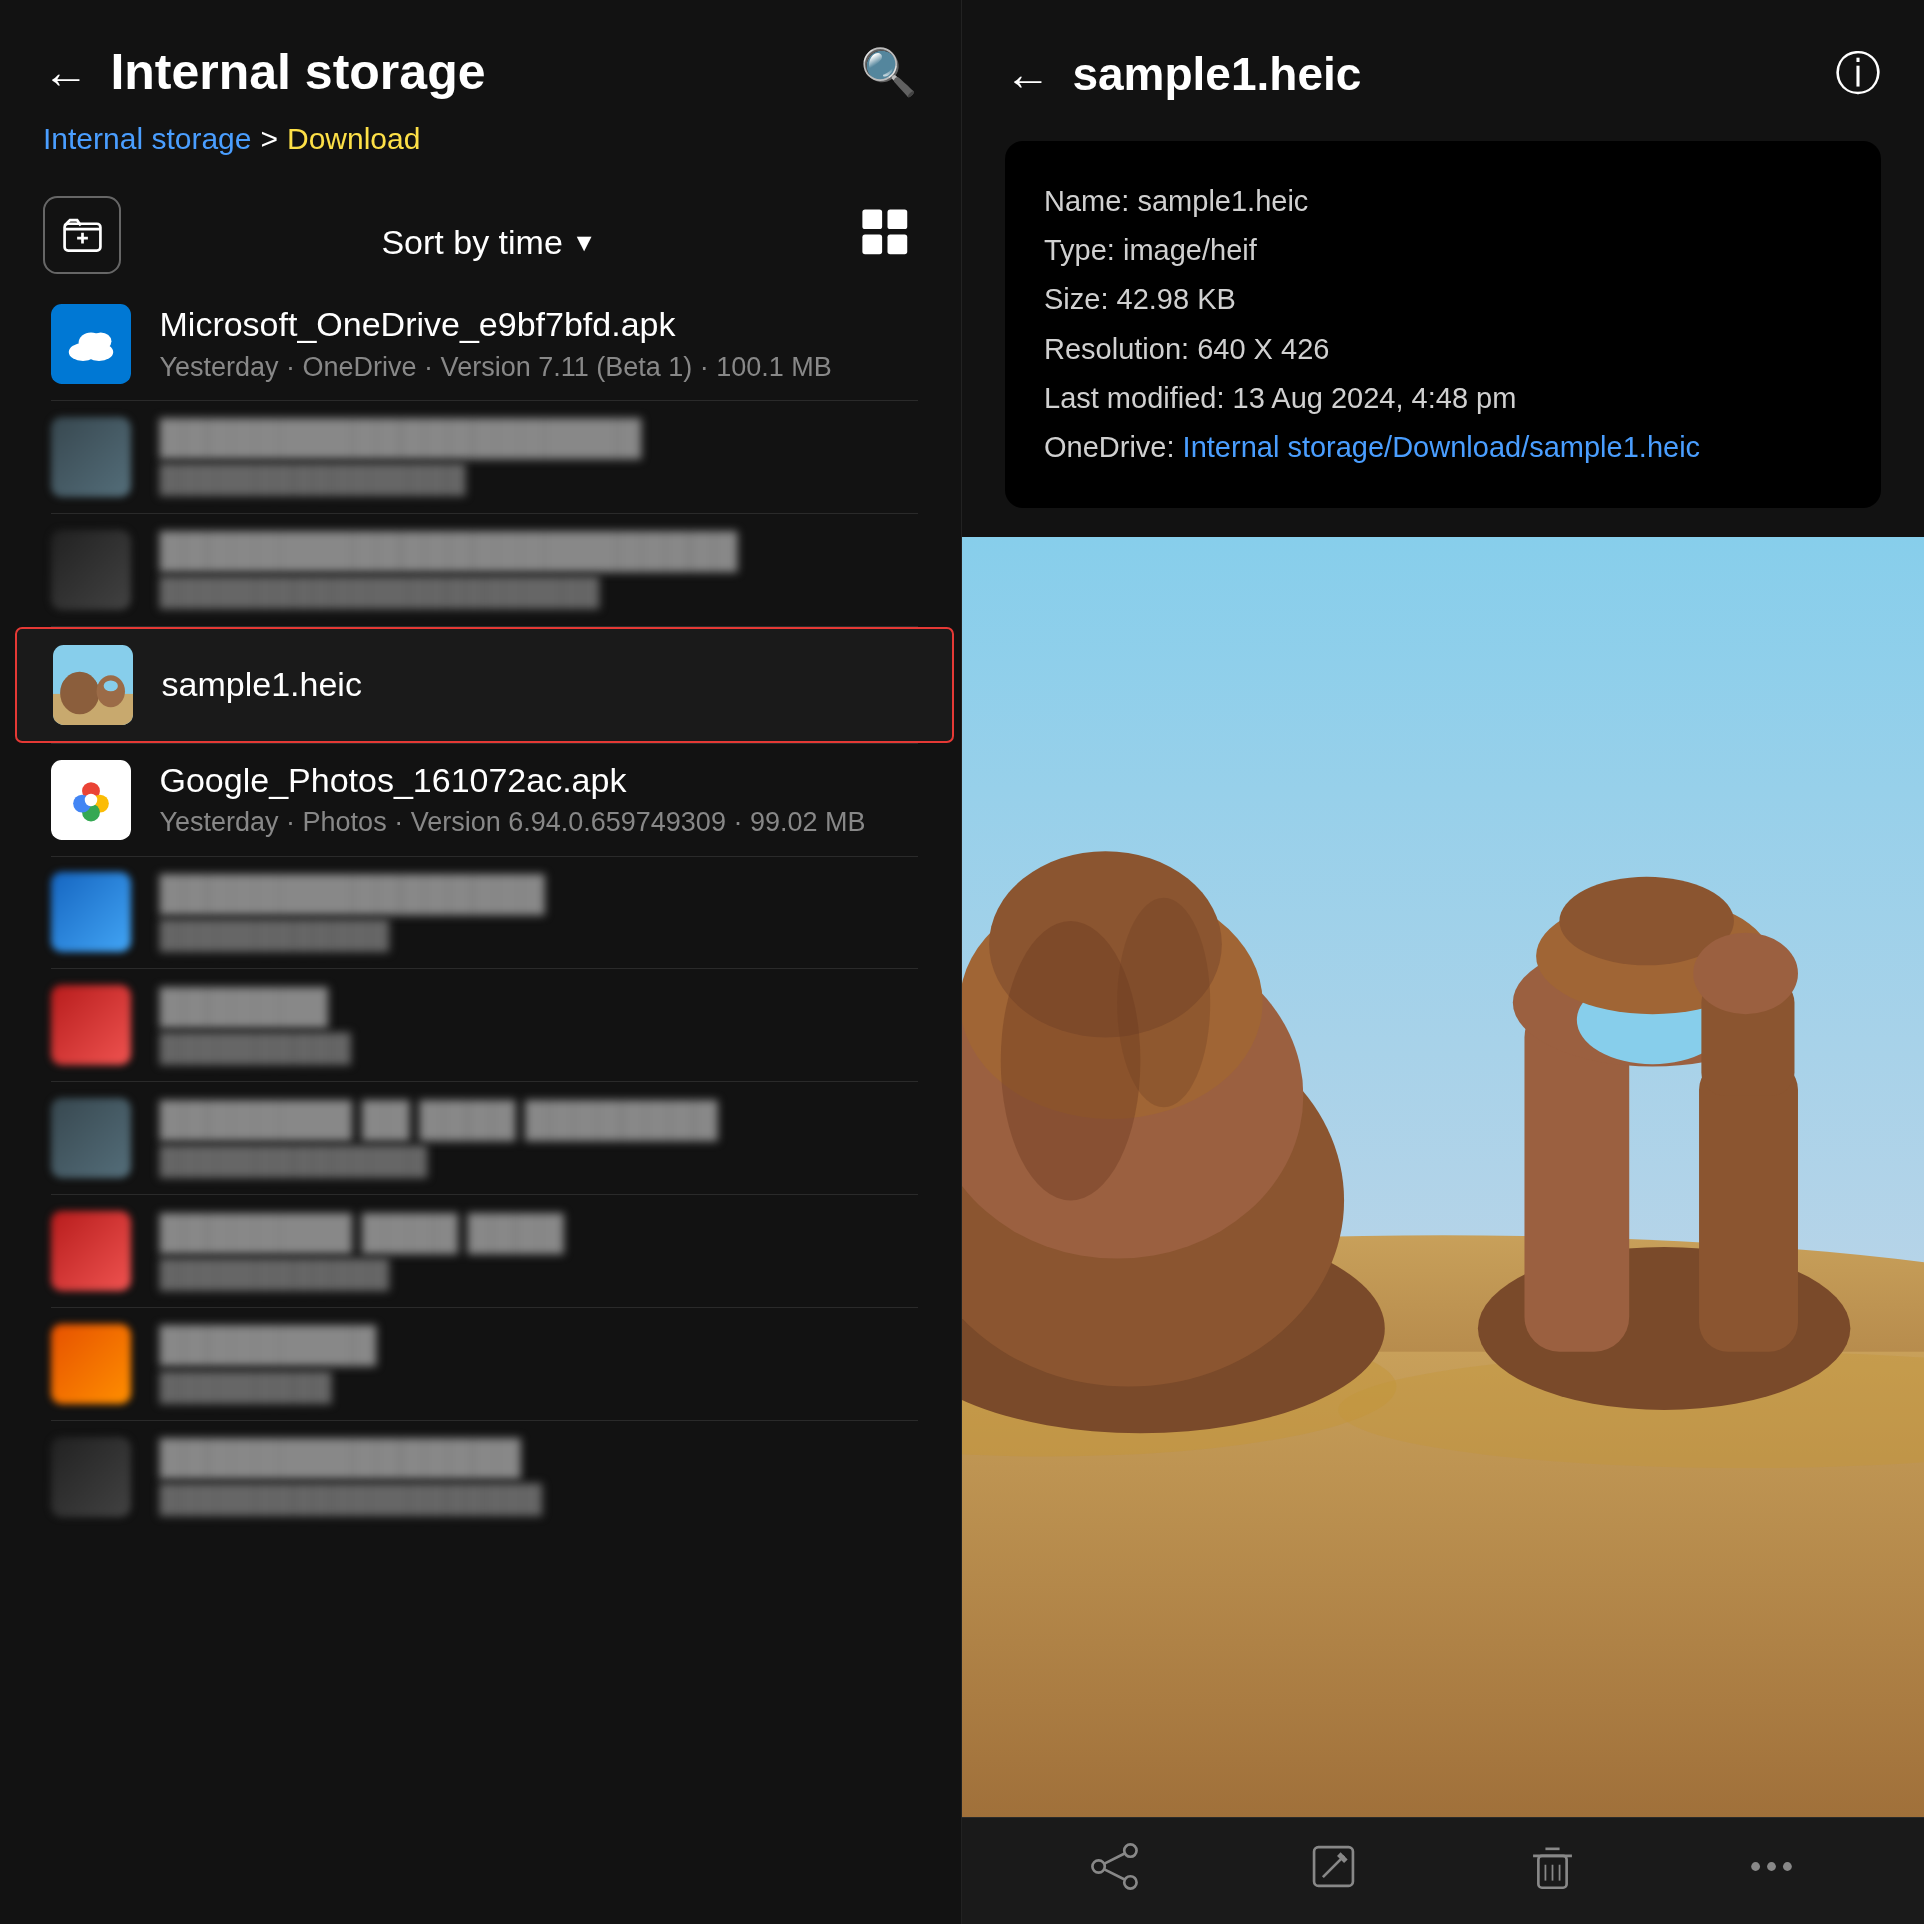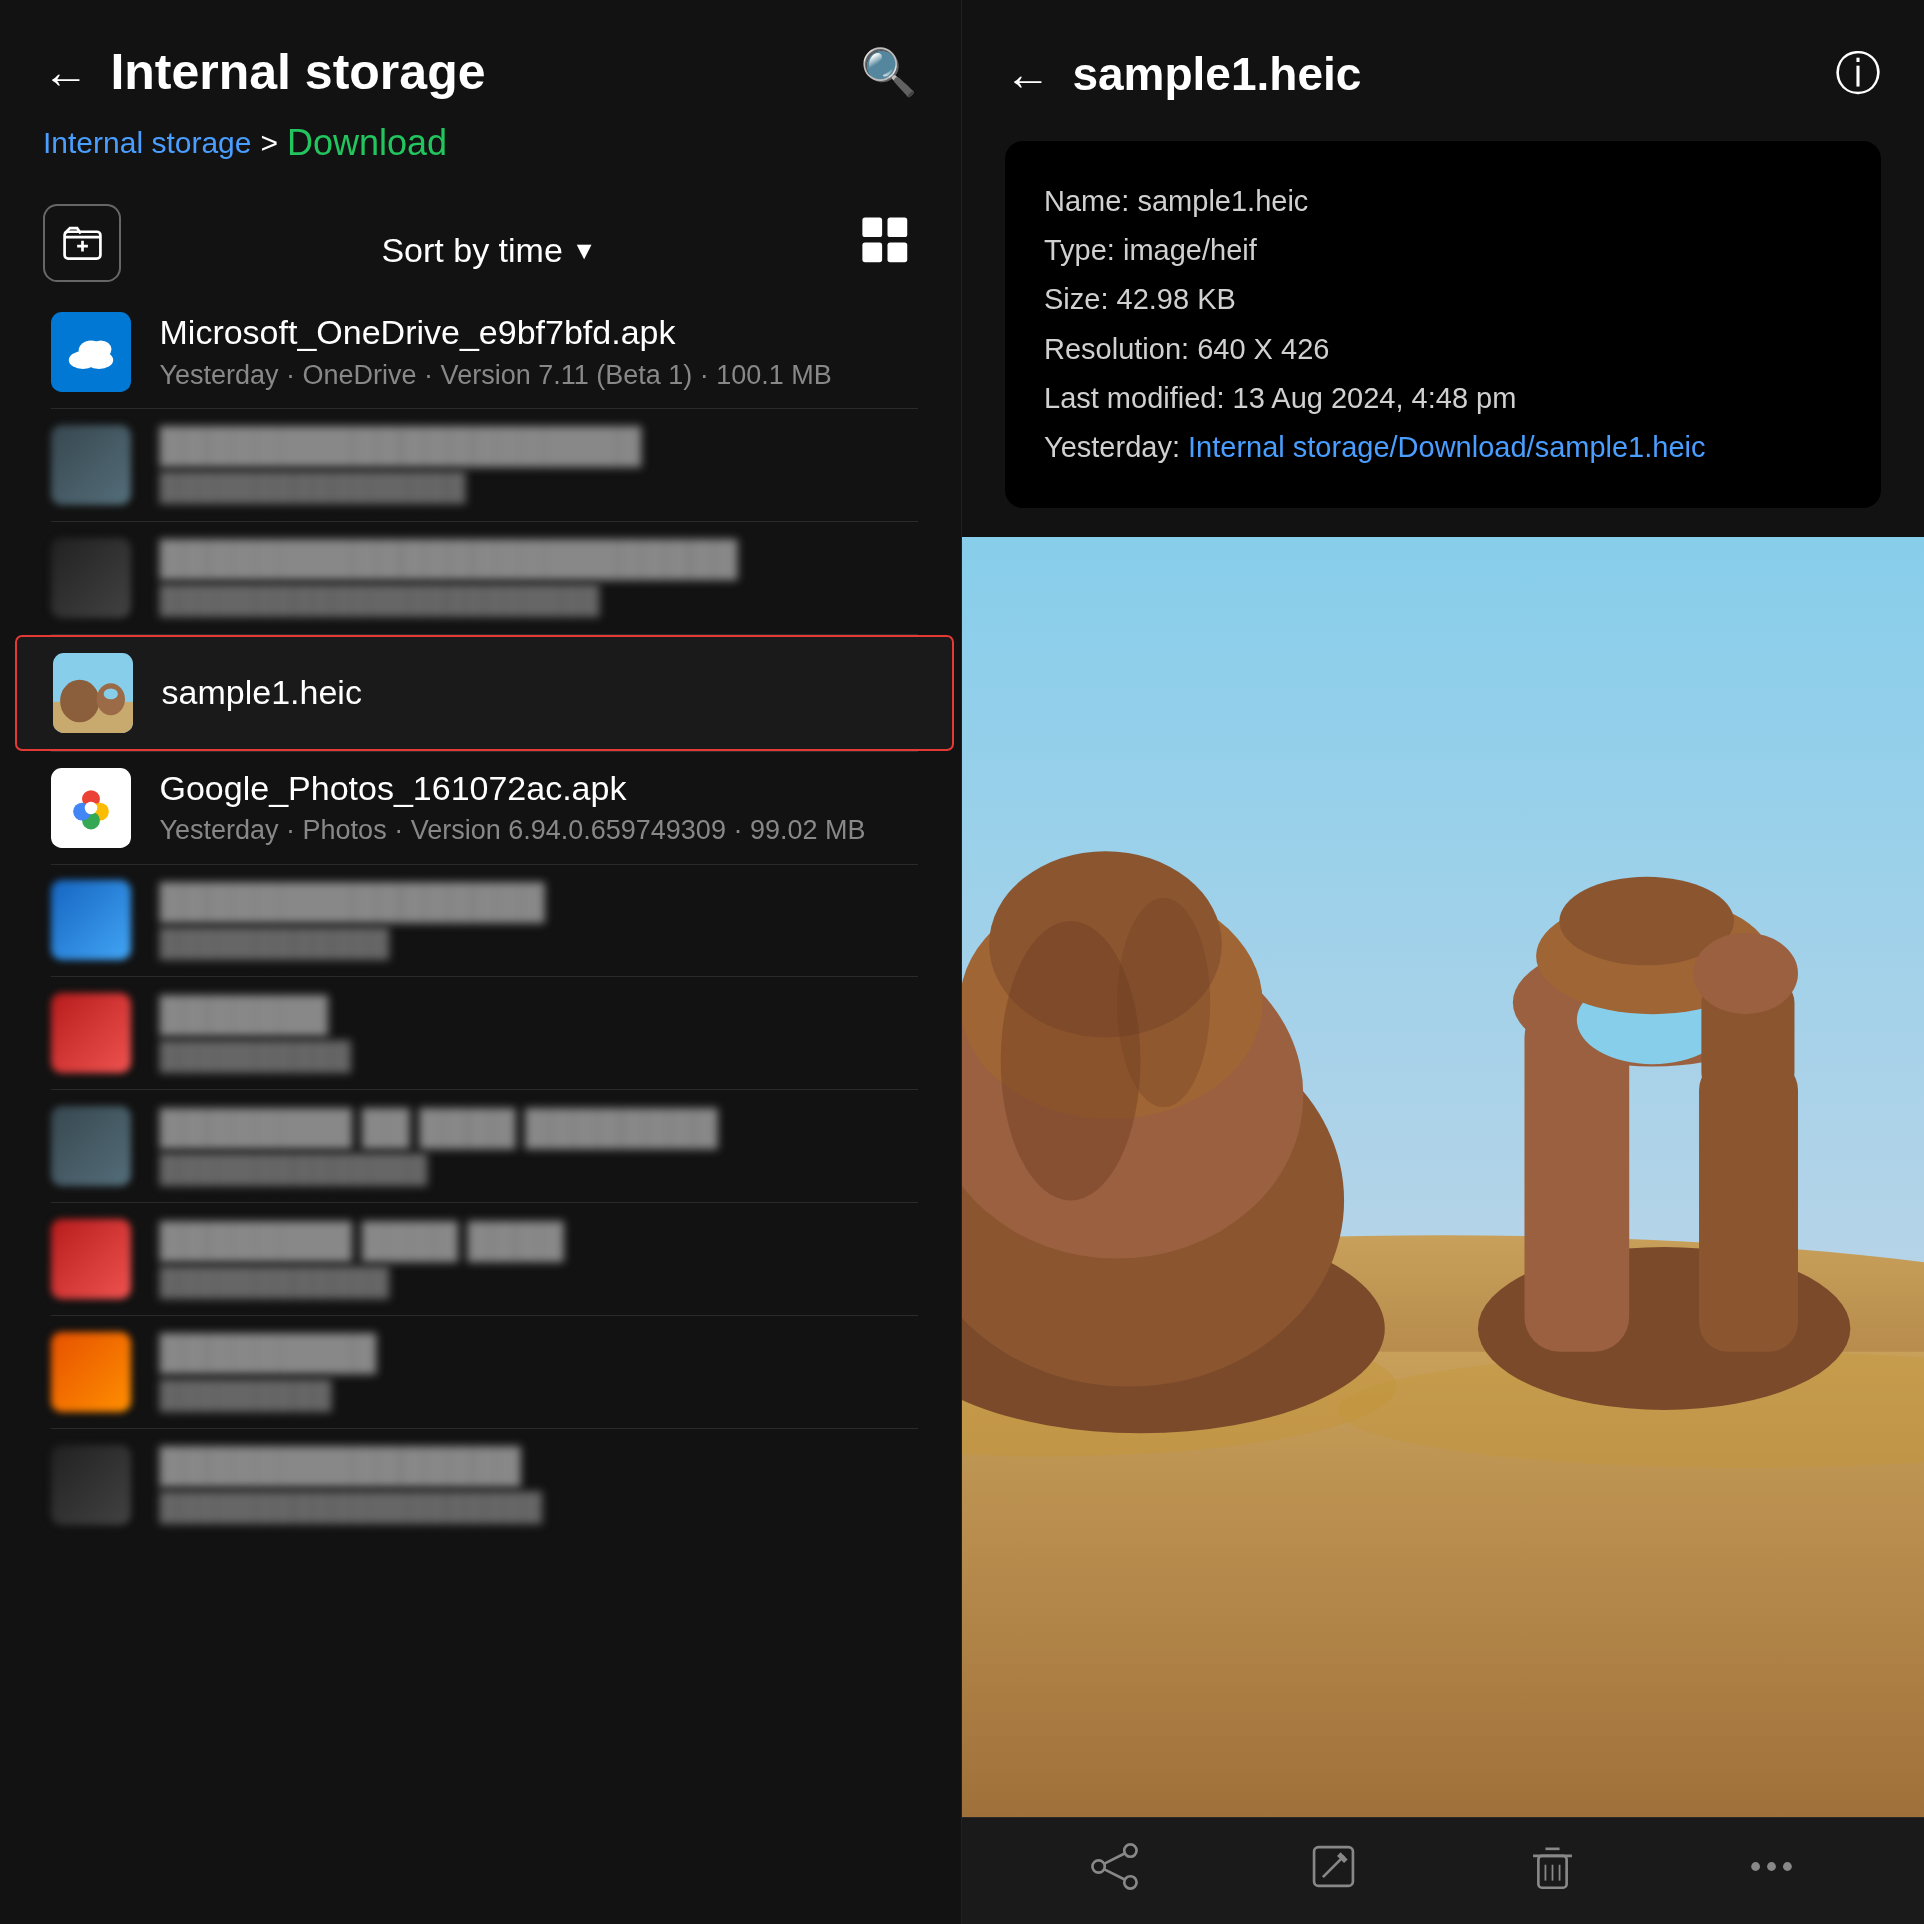--- a/index.html
+++ b/index.html
@@ -70,22 +70,22 @@
     }
     .breadcrumb-link {
       color: #4a9eff;
       font-size: 30px;
     }
     .breadcrumb-sep {
       color: #fff;
       font-size: 30px;
     }
     .breadcrumb-current {
-      color: #22c55e;
-      font-size: 36px;
+      color: #fde047;
+      font-size: 30px;
     }
 
     
     .toolbar {
       display: flex;
       align-items: center;
       justify-content: space-between;
       padding: 14.3px 43px 14.3px 43px;
     }
     .new-folder-btn {
@@ -498,21 +498,21 @@
     </div>
     <div class="info-row">
       <span class="info-label">Resolution:</span>
       <span class="info-value"> <span>640 X 426</span></span>
     </div>
     <div class="info-row">
       <span class="info-label">Last modified:</span>
       <span class="info-value"> <span>13 Aug 2024, 4:48 pm</span></span>
     </div>
     <div class="info-row">
-      <span class="info-label">Yesterday:</span>
+      <span class="info-label">OneDrive:</span>
       <span class="info-link"> <span>Internal storage/Download/sample1.heic</span></span>
     </div>
   </div>
 
   <div class="preview-container">
     <svg viewBox="0 0 1080 1100" width="962" height="100%" preserveAspectRatio="xMidYMid slice" xmlns="http://www.w3.org/2000/svg">
 
       <defs>
         <linearGradient id="skyGrad" x1="0" y1="0" x2="0" y2="1">
           <stop offset="0%" stop-color="#87CEEB"></stop>

